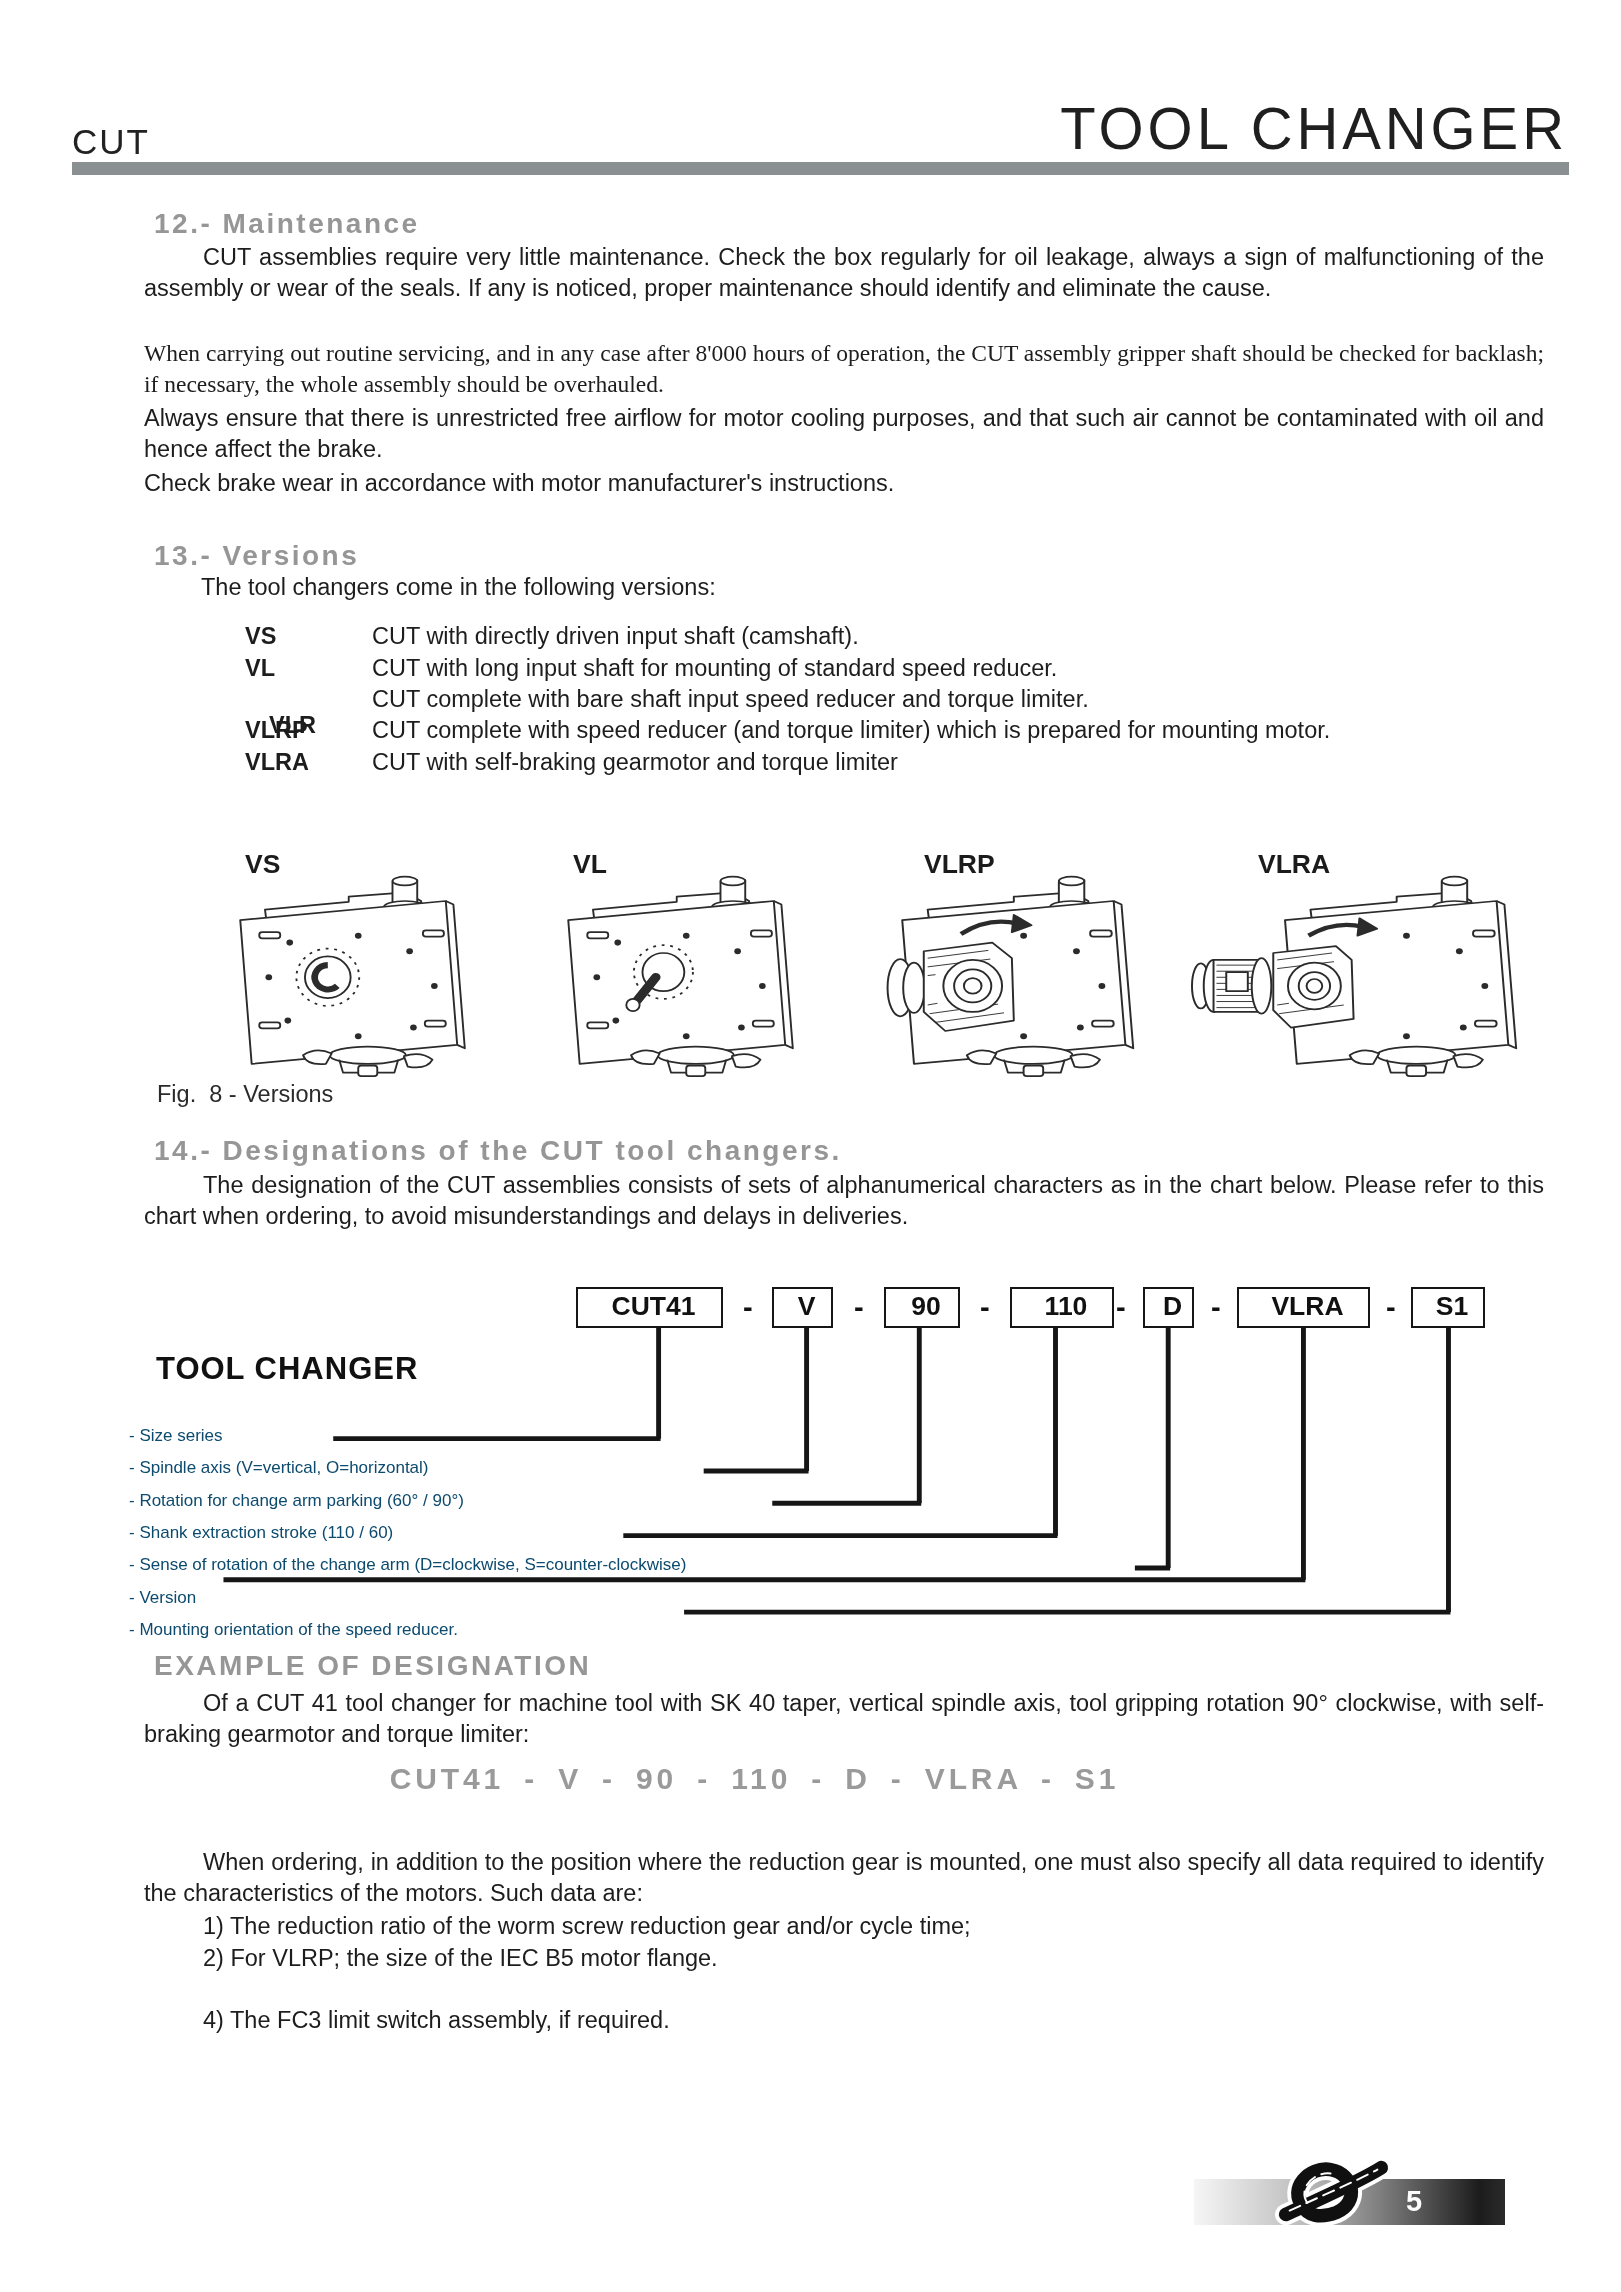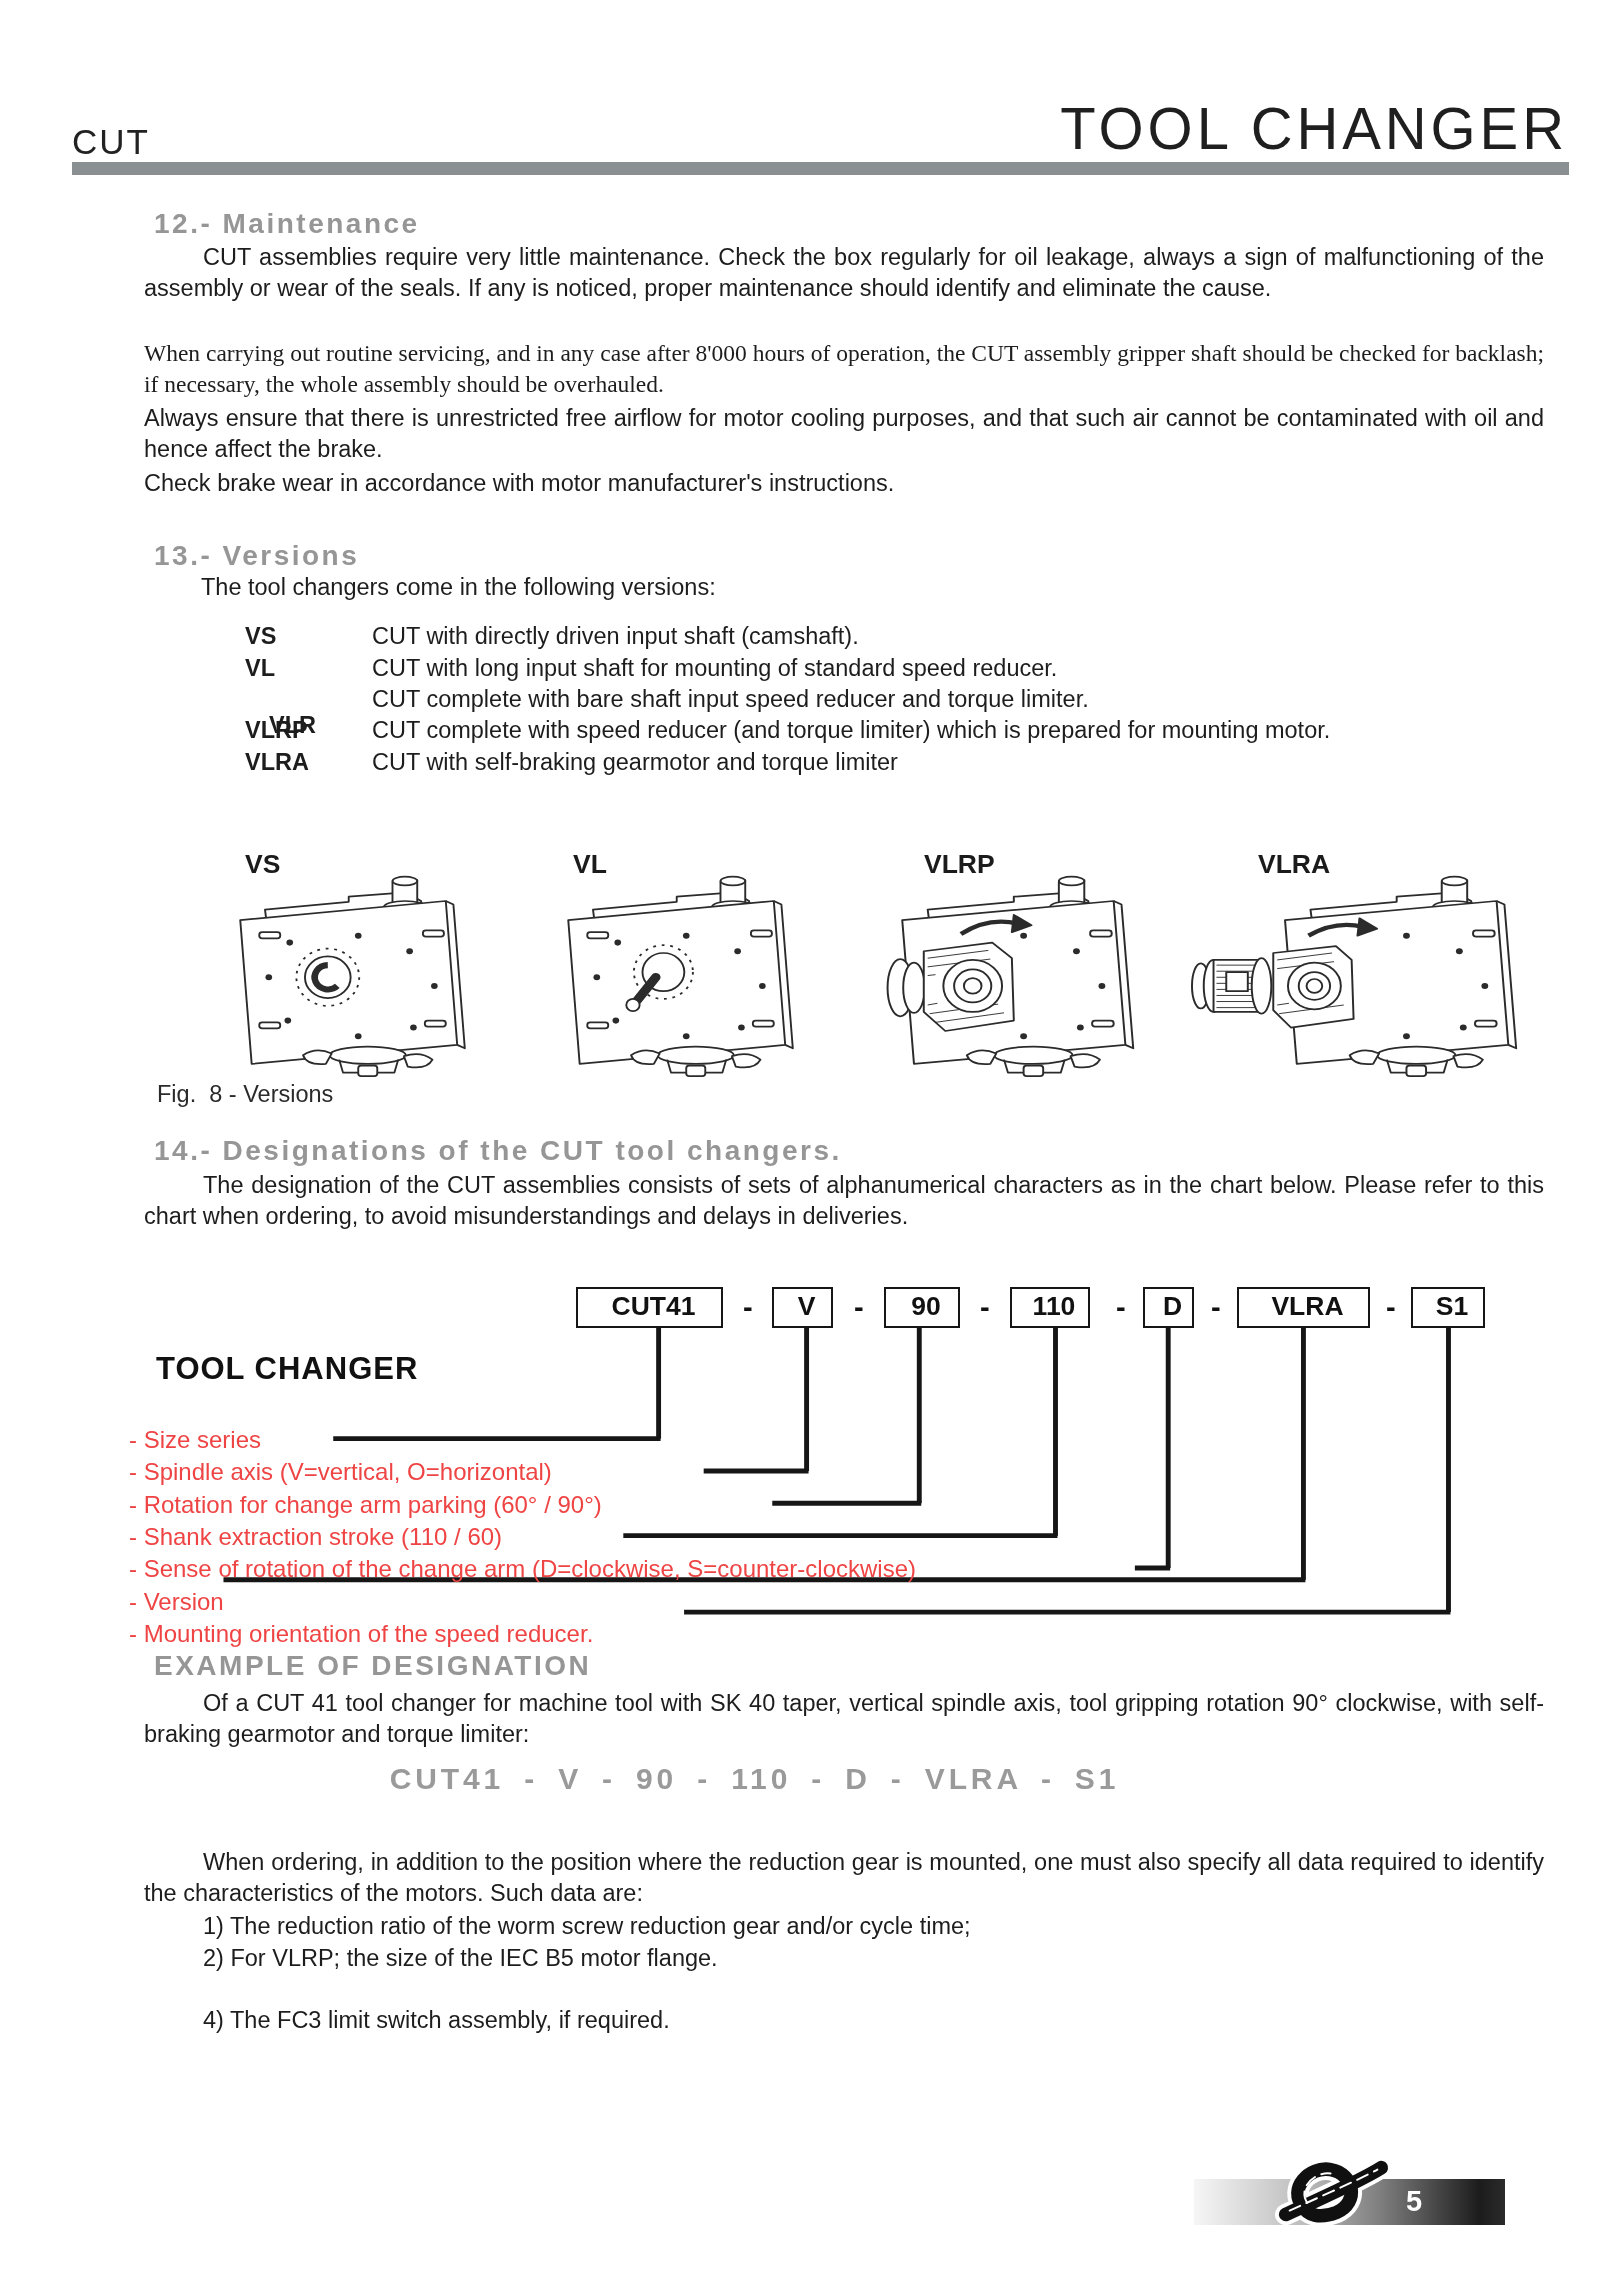--- a/index.html
+++ b/index.html
@@ -23,21 +23,21 @@
   
   .vkey{font-weight:bold;font-size:23.5px;}
   .vdesc{font-size:23.5px;}
   
   .fig-label{font-weight:bold;font-size:26.5px;color:#1b1b1b;}
   
   .chart-label{left:156px;top:1351px;font-size:31px;font-weight:bold;letter-spacing:1px;color:#111;}
   .dbox{top:1287px;height:41px;box-sizing:border-box;border:2.9px solid #161616;
         font-weight:bold;font-size:26.5px;line-height:35px;text-align:center;color:#111;background:#fff;padding-left:8px;}
   .ddash{top:1287px;height:41px;line-height:41px;font-weight:bold;font-size:29px;color:#111;text-align:center;width:19.6px;}
-  .legend{left:129px;font-size:24px;color:#ef4444;white-space:nowrap;}
+  .legend{left:129px;font-size:17px;color:#0c4a6e;white-space:nowrap;}
   
   .designation-gray{left:144px;top:1762px;width:1221px;text-align:center;
         font-weight:bold;font-size:30px;letter-spacing:3.9px;word-spacing:7.8px;color:#9a9a9a;}
   
   .olist{left:203px;font-size:23.5px;line-height:31px;}
   
   .footer-bar{left:1194px;top:2179px;width:311px;height:46px;
         background:linear-gradient(to right,#f6f6f6 0%,#bdbdbd 35%,#7e7e7e 60%,#1c1c1c 92%,#2b2b2b 100%);}
   .page-num{left:1406px;top:2185px;font-size:29px;font-weight:bold;color:#ffffff;}
 </style>
@@ -243,21 +243,21 @@
   <div class="abs para indent" style="top:1170px;">The designation of the CUT assemblies consists of sets of alphanumerical characters as in the chart below. Please refer to this chart when ordering, to avoid misunderstandings and delays in deliveries.</div>
 
   <div class="abs chart-label">TOOL CHANGER</div>
 
   <div class="abs dbox" style="left:576px;width:147px;">CUT41</div>
   <div class="abs ddash" style="left:738px;">-</div>
   <div class="abs dbox" style="left:772px;width:61px;">V</div>
   <div class="abs ddash" style="left:849px;">-</div>
   <div class="abs dbox" style="left:884px;width:76px;">90</div>
   <div class="abs ddash" style="left:975px;">-</div>
-  <div class="abs dbox" style="left:1010px;width:80px;">110</div>
+  <div class="abs dbox" style="left:1010px;width:104px;">110</div>
   <div class="abs ddash" style="left:1111px;">-</div>
   <div class="abs dbox" style="left:1143px;width:51px;">D</div>
   <div class="abs ddash" style="left:1206px;">-</div>
   <div class="abs dbox" style="left:1237px;width:133px;">VLRA</div>
   <div class="abs ddash" style="left:1381px;">-</div>
   <div class="abs dbox" style="left:1411px;width:74px;">S1</div>
 
   <svg class="abs" style="left:0;top:1274px;pointer-events:none;" width="1621" height="392" viewBox="0 0 1654 400">
     <g stroke="#161616" stroke-width="5">
       <line x1="672" y1="55" x2="672" y2="168"></line>

